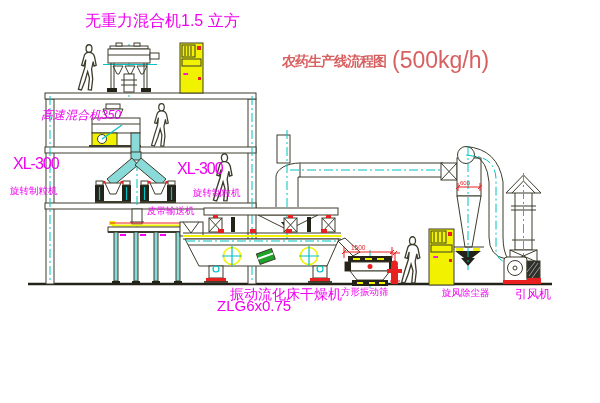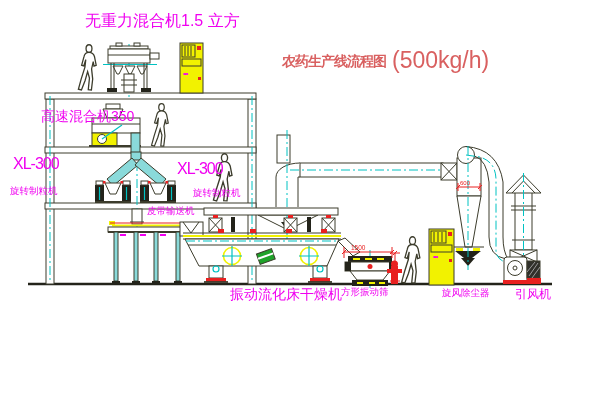--- a/index.html
+++ b/index.html
@@ -283,30 +283,31 @@
     <use href="#person" x="400" y="236" width="25" height="49"></use>
   </g>
 </svg>
 
 <div class="title">
   <span class="t-main">农药生产线流程图</span>
   <span class="t-cap">(500kg/h)</span>
 </div>
 
 <div class="lbl" style="left:85px;top:13px;font-size:16px;">无重力混合机1.5 立方</div>
-<div class="lbl" style="left:41px;top:109px;font-size:14px;">高速混合机350</div>
+<div class="lbl" style="left:41px;top:109px;font-size:12px;font-style:italic;">高速混合机350</div>
 
 <div class="lbl" style="left:13px;top:156px;font-size:16px;letter-spacing:-1px;">XL-300</div>
 <div class="lbl" style="left:10px;top:186px;font-size:9.5px;">旋转制粒机</div>
 <div class="lbl" style="left:177px;top:161px;font-size:16px;letter-spacing:-1px;">XL-300</div>
 <div class="lbl" style="left:193px;top:188px;font-size:9.5px;">旋转制粒机</div>
 
 <div class="lbl" style="left:147px;top:206px;font-size:9.5px;text-align:center;">皮带输送机</div>
 
 <div class="lbl" style="left:230px;top:287px;font-size:14px;">振动流化床干燥机</div>
+<div class="lbl" style="left:217px;top:298px;font-size:15px;">ZLG6x0.75</div>
 
 <div class="lbl" style="left:341px;top:287px;font-size:9.5px;">方形振动筛</div>
 
 <div class="lbl" style="left:442px;top:288px;font-size:9.5px;">旋风除尘器</div>
 <div class="lbl" style="left:515px;top:288px;font-size:12px;">引风机</div>
 
 <div class="dim" style="left:351px;top:245px;font-size:6.5px;">1500</div>
 <div class="dim" style="left:391px;top:280px;font-size:6.5px;transform:rotate(-90deg);transform-origin:0 0;">540</div>
 <div class="dim" style="left:460px;top:180px;font-size:6px;">600</div>
 

